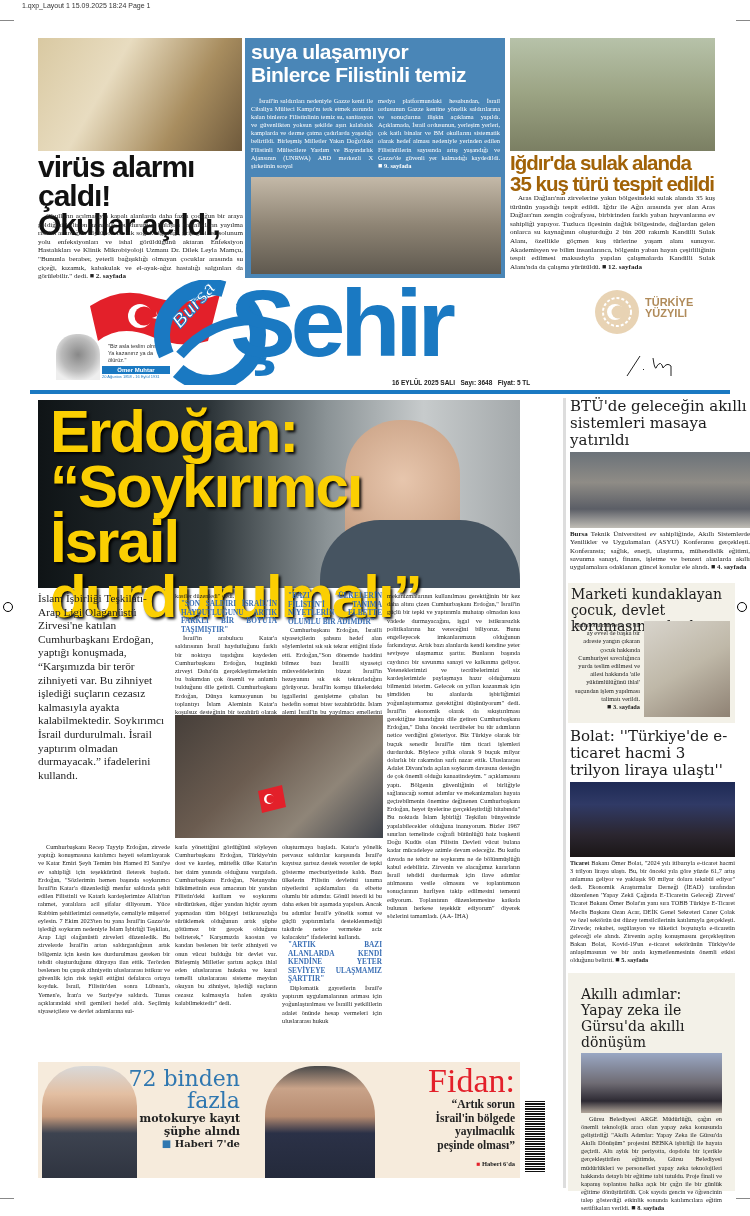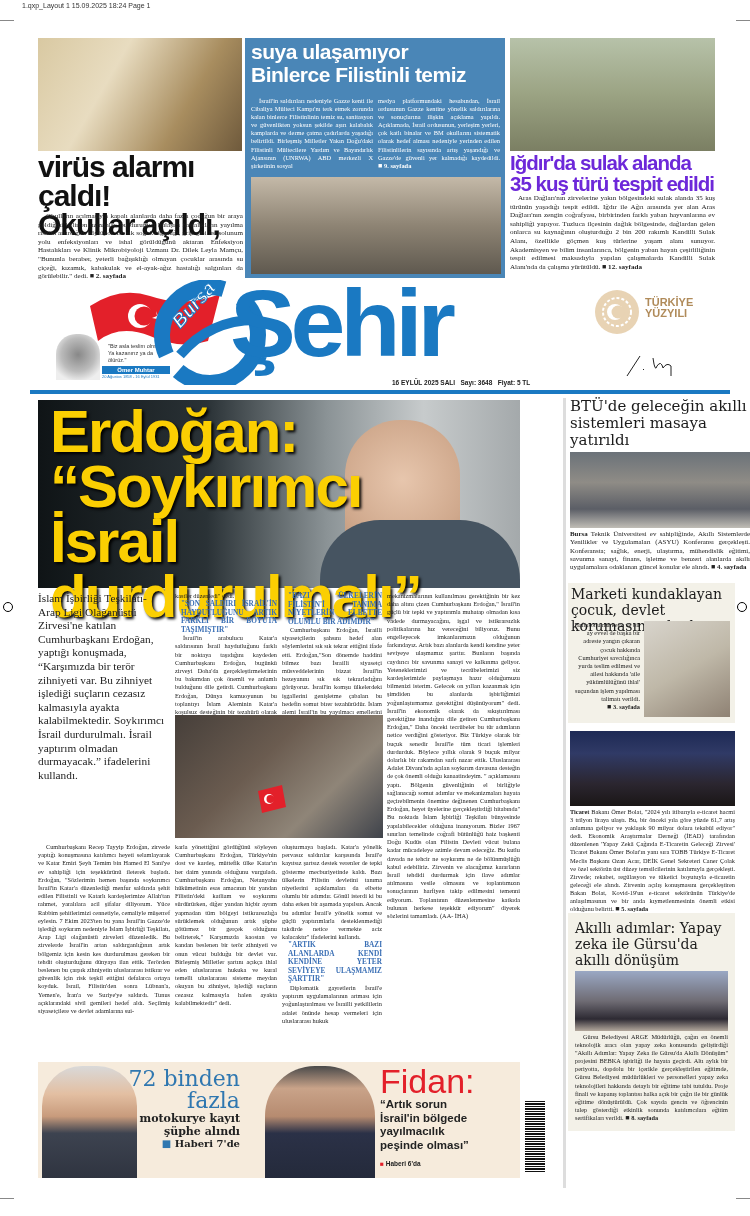--- a/index.html
+++ b/index.html
@@ -45,21 +45,21 @@
 </div>
 <div class="abs txt" style="left:251px;top:97px;width:122px;color:#fff;font-size:6.4px;line-height:8.1px">
     <p>İsrail'in saldırıları nedeniyle Gazze kenti ile Cibaliya Mülteci Kampı'nı terk etmek zorunda kalan binlerce Filistinlinin temiz su, sanitasyon ve güvenlikten yoksun şekilde aşırı kalabalık kamplarda ve derme çatma çadırlarda yaşadığı belirtildi. Birleşmiş Milletler Yakın Doğu'daki Filistinli Mültecilere Yardım ve Bayındırlık Ajansının (UNRWA) ABD merkezli X şirketinin sosyal</p>
   </div>
 <div class="abs txt" style="left:378px;top:97px;width:122px;color:#fff;font-size:6.4px;line-height:8.1px">
     <p style="text-indent:0"><span>medya platformundaki hesabından, İsrail ordusunun Gazze kentine yönelik saldırılarına ve sonuçlarına ilişkin açıklama yapıldı. Açıklamada, İsrail ordusunun, yerleşim yerleri, çok katlı binalar ve BM okullarını sistematik olarak hedef alması nedeniyle yerinden edilen Filistinlilerin sayısında artış yaşandığı ve Gazze'de güvenli yer kalmadığı kaydedildi.</span> <span class="ref">9. sayfada</span></p>
   </div>
 <div class="abs photo" style="left:251px;top:177px;width:250px;height:97px;background:linear-gradient(180deg,#c4b9a8 0%,#8e8474 50%,#5f594f 100%)"></div>
 
 <div class="abs photo" style="left:510px;top:38px;width:205px;height:113px;background:linear-gradient(180deg,#b7c2a9 0%,#9ba383 50%,#7b7f63 100%)"></div>
-<div class="abs h-cond" style="left:510px;top:152px;width:215px;font-size:20.5px;line-height:21px;color:#6d28d9">
+<div class="abs h-cond" style="left:510px;top:152px;width:215px;font-size:20.5px;line-height:21px;color:#a16207">
   <div>Iğdır'da sulak alanda</div>
   <div>35 kuş türü tespit edildi</div>
 </div>
 <div class="abs txt" style="left:510px;top:194px;width:205px">
   <p><span>Aras Dağları'nın zirvelerine yakın bölgesindeki sulak alanda 35 kuş türünün yaşadığı tespit edildi. Iğdır ile Ağrı arasında yer alan Aras Dağları'nın zengin coğrafyası, birbirinden farklı yaban hayvanlarına ev sahipliği yapıyor. Tuzluca ilçesinin dağlık bölgesinde, dağlardan gelen onlarca su kaynağının oluşturduğu 2 bin 200 rakımlı Kandilli Sulak Alanı, özellikle göçmen kuş türlerine yaşam alanı sunuyor. Akademisyen ve bilim insanlarınca, bölgenin yaban hayatı çeşitliliğinin tespit edilmesi maksadıyla yapılan çalışmalarda Kandilli Sulak Alanı'nda da çalışma yürütüldü.</span> <span class="ref">12. sayfada</span></p>
 </div>
 
 <div class="abs" style="left:30px;top:280px;width:700px;height:112px">
   <svg class="abs" style="left:60px;top:6px" width="130" height="60" viewBox="0 0 130 60">
     <path d="M0,20 Q30,0 60,10 Q95,22 130,8 L118,55 Q90,64 60,50 Q30,38 8,55 Z" fill="#e3202a"></path>
@@ -147,42 +147,43 @@
   <div class="side-h">BTÜ'de geleceğin akıllı sistemleri masaya yatırıldı</div>
   <div class="photo" style="margin-top:3px;height:76px;background:linear-gradient(180deg,#6b7279 0%,#8f8c86 40%,#5b5e66 75%,#c0bdb6 100%)"></div>
   <div class="txt" style="margin-top:2px;font-size:6.9px;line-height:8.3px"><b>Bursa</b><span> Teknik Üniversitesi ev sahipliğinde, Akıllı Sistemlerde Yenilikler ve Uygulamaları (ASYU) Konferansı gerçekleşti. Konferansta; sağlık, enerji, ulaştırma, mühendislik eğitimi, savunma sanayi, finans, işletme ve benzeri alanlarda akıllı uygulamalara odaklanan güncel konular ele alındı.</span> <span class="ref">4. sayfada</span></div>
 </div>
 <div class="abs box" style="left:568px;top:583px;width:167px;height:140px;padding:3px">
   <div class="side-h" style="font-size:14px;line-height:16px">Marketi kundaklayan çocuk, devlet korumasına alındı</div>
   <div class="txt" style="position:absolute;left:6px;top:38px;width:66px;font-size:6.3px;line-height:8.2px;text-align:right"><span>Haftasonu markette ve bir ay evvel de başka bir adreste yangın çıkaran çocuk hakkında Cumhuriyet savcılığınca yurda teslim edilmesi ve ailesi hakkında 'aile yükümlülüğünü ihlal' suçundan işlem yapılması talimatı verildi.</span><br><span class="ref">3. sayfada</span></div>
   <div class="photo" style="position:absolute;left:76px;top:38px;width:86px;height:96px;background:linear-gradient(150deg,#d8d4cc 0%,#bfb8a8 50%,#8f8274 100%)"></div>
 </div>
 <div class="abs" style="left:570px;top:728px;width:165px">
+  <div class="side-h">Bolat: ''Türkiye'de e-ticaret hacmi 3 trilyon liraya ulaştı''</div>
   <div class="photo" style="margin-top:3px;height:75px;background:linear-gradient(180deg,#1e2a55 0%,#303a66 30%,#2b2630 70%,#1a1616 100%)"></div>
   <div class="txt" style="margin-top:2px;font-size:6.3px;line-height:8.1px"><b>Ticaret</b><span> Bakanı Ömer Bolat, "2024 yılı itibarıyla e-ticaret hacmi 3 trilyon liraya ulaştı. Bu, bir önceki yıla göre yüzde 61,7 artış anlamına geliyor ve yaklaşık 90 milyar dolara tekabül ediyor" dedi. Ekonomik Araştırmalar Derneği (İEAD) tarafından düzenlenen 'Yapay Zekâ Çağında E-Ticaretin Geleceği Zirvesi' Ticaret Bakanı Ömer Bolat'ın yanı sıra TOBB Türkiye E-Ticaret Meclis Başkanı Ozan Acar, DEİK Genel Sekreteri Caner Çolak ve özel sektörün üst düzey temsilcilerinin katılımıyla gerçekleşti. Zirvede; rekabet, regülasyon ve tüketici boyutuyla e-ticaretin geleceği ele alındı. Zirvenin açılış konuşmasını gerçekleştiren Bakan Bolat, Kovid-19'un e-ticaret sektörünün Türkiye'de anlaşılmasının ve bir anda kıymetlenmesinin önemli etkisi olduğunu belirtti.</span> <span class="ref">5. sayfada</span></div>
 </div>
-<div class="abs box" style="left:568px;top:913px;width:167px;height:218px;padding:7px">
+<div class="abs box" style="left:568px;top:973px;width:167px;height:218px;padding:13px">
   <div class="side-h" style="font-size:14px;line-height:16px">Akıllı adımlar: Yapay zeka ile Gürsu'da akıllı dönüşüm</div>
   <div class="photo" style="margin-top:3px;height:60px;background:linear-gradient(180deg,#9aa8c4 0%,#6f6c74 50%,#2d2a33 80%,#b3a89c 100%)"></div>
   <div class="txt" style="margin-top:2px;font-size:6.3px;line-height:8.1px">
       <p><span>Gürsu Belediyesi ARGE Müdürlüğü, çağın en önemli teknolojik aracı olan yapay zeka konusunda geliştirdiği "Akıllı Adımlar: Yapay Zeka ile Gürsu'da Akıllı Dönüşüm" projesini BEBKA işbirliği ile hayata geçirdi. Altı aylık bir periyotta, dopdolu bir içerikle gerçekleştirilen eğitimde, Gürsu Belediyesi müdürlükleri ve personelleri yapay zeka teknolojileri hakkında detaylı bir eğitime tabi tutuldu. Proje finali ve kapanış toplantısı halka açık bir çağrı ile bir günlük eğitime dönüştürüldü. Çok sayıda gencin ve öğrencinin talep gösterdiği etkinlik sonunda katılımcılara eğitim sertifikaları verildi.</span> <span class="ref">8. sayfada</span></p>
     </div>
 </div>
 
 <div class="abs" style="left:38px;top:1062px;width:482px;height:116px;background:#f6ebdc"></div>
 <div class="abs" style="left:42px;top:1066px;width:95px;height:112px;border-radius:40px 40px 0 0;background:linear-gradient(180deg,#d9d9d9 0%,#e3bfa2 25%,#c89b7c 45%,#3d4350 60%,#2f3440 100%)"></div>
 <div class="abs" style="left:140px;top:1068px;width:100px;text-align:right;font-family:'DejaVu Serif',serif">
   <div style="font-size:22px;line-height:22px;color:#2f77b0;white-space:nowrap;margin-left:-30px">72 binden</div>
   <div style="font-size:22px;line-height:22px;color:#2f77b0">fazla</div>
   <div style="font-weight:bold;font-size:11px;line-height:13px;white-space:nowrap;margin-left:-30px">motokurye kayıt</div>
   <div style="font-weight:bold;font-size:11px;line-height:13px">şüphe alındı</div>
   <div style="font-size:10px;font-weight:bold;margin-top:0"><span style="color:#2f77b0">■</span> <span>Haberi 7'de</span></div>
 </div>
 <div class="abs" style="left:265px;top:1066px;width:110px;height:112px;border-radius:50px 50px 0 0;background:linear-gradient(180deg,#4a4a4a 0%,#c9a389 20%,#b68b70 45%,#2b3147 60%,#242a3b 100%)"></div>
-<div class="abs" style="left:380px;top:1064px;width:135px;text-align:left;font-family:Liberation Sans, sans-serif">
+<div class="abs" style="left:380px;top:1064px;width:135px;text-align:right;font-family:Liberation Serif, serif">
   <div style="font-size:34px;line-height:34px;color:#e3202a">Fidan:</div>
   <div style="font-weight:bold;font-size:11.5px;line-height:13.5px">“Artık sorun</div>
   <div style="font-weight:bold;font-size:11.5px;line-height:13.5px;white-space:nowrap">İsrail'in bölgede</div>
   <div style="font-weight:bold;font-size:11.5px;line-height:13.5px">yayılmacılık</div>
   <div style="font-weight:bold;font-size:11.5px;line-height:13.5px;white-space:nowrap">peşinde olması”</div>
   <div style="font-size:6.5px;font-weight:bold;margin-top:8px"><span style="color:#e3202a">■</span> <span>Haberi 6'da</span></div>
 </div>
 <div class="abs" style="left:525px;top:1100px;width:20px;height:72px;background:repeating-linear-gradient(0deg,#111 0 1px,#fff 1px 2px,#111 2px 4px,#fff 4px 5px)"></div>
 
 </body></html>

